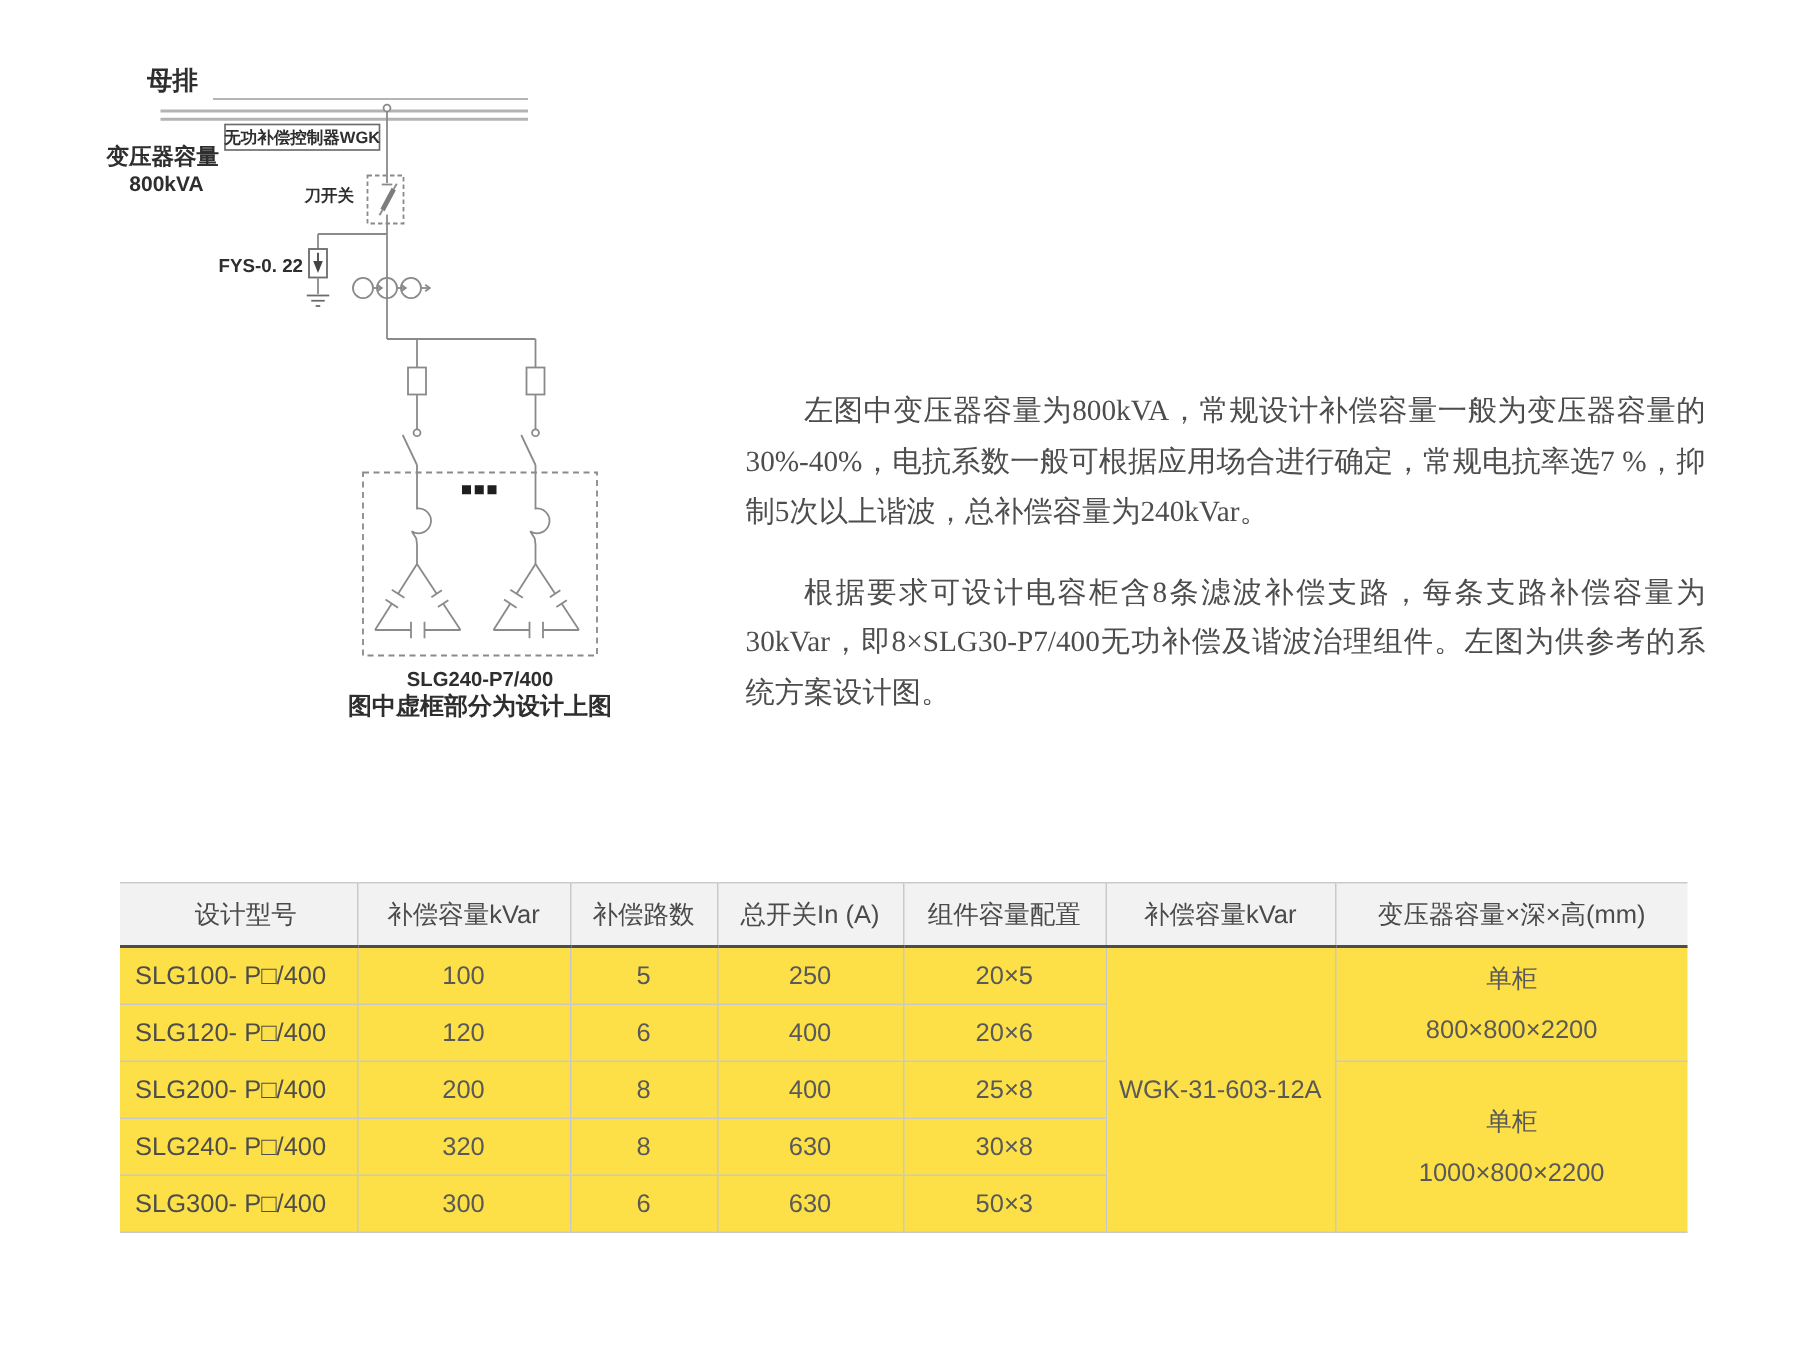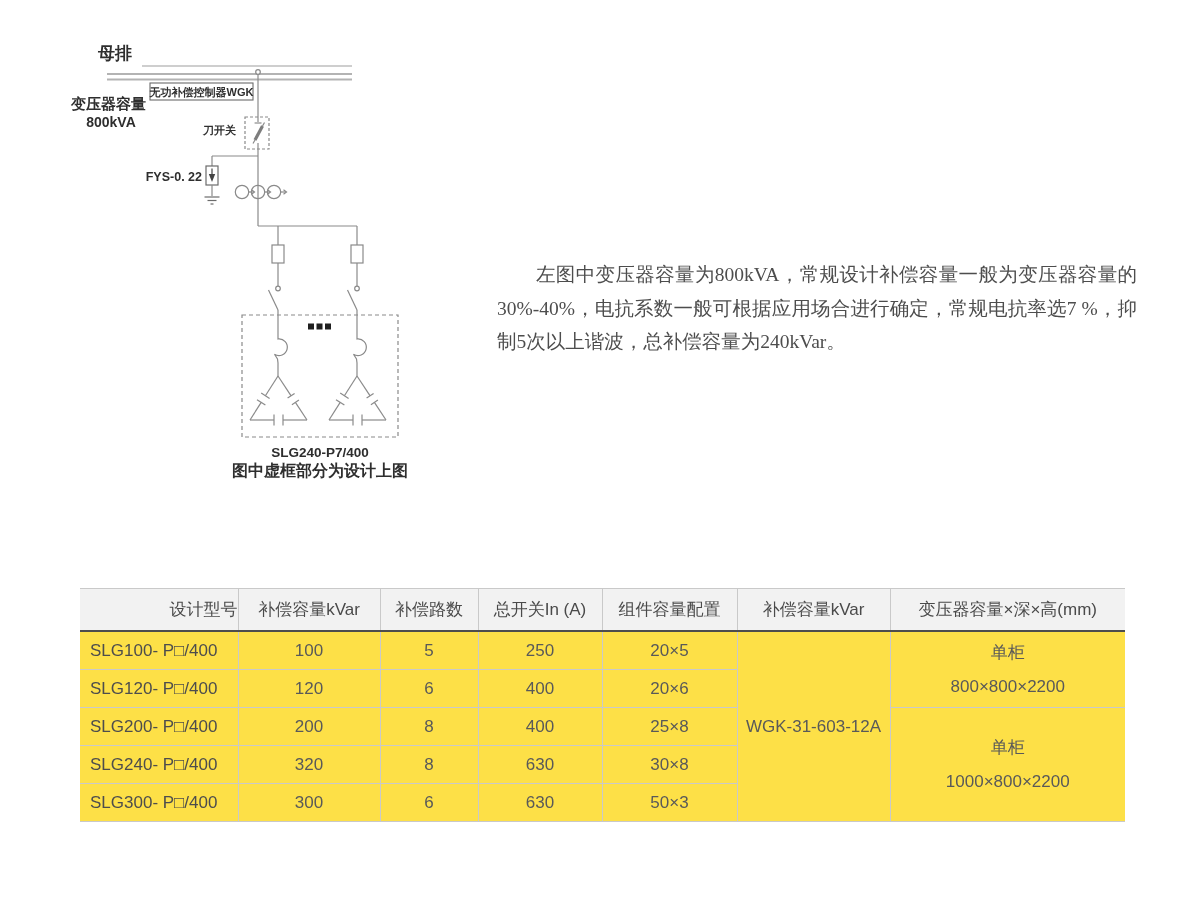--- a/index.html
+++ b/index.html
@@ -18,21 +18,21 @@
 
   
   table.spec{position:absolute;left:80px;top:588px;width:1045px;
              border-collapse:collapse;table-layout:fixed;
              font-size:17px;color:#595959;}
   table.spec th{background:#f2f2f2;font-weight:400;color:#4a4a4a;height:41px;
                 border:1px solid #c9c9c9;border-bottom:2px solid #4d4d4d;
                 text-align:center;padding:0;}
   table.spec td{border:1px solid #c9c9c9;height:37px;text-align:center;
                 vertical-align:middle;padding:0;background:#fde047;}
-  table.spec th:first-child{text-align:right;padding-left:10px;}
+  table.spec th:first-child{text-align:center;padding-left:10px;}
   table.spec td.model{text-align:left;padding-left:10px;color:#4d4d4d;}
   table.spec th:first-child, table.spec td:first-child{border-left:0;}
   table.spec th:last-child, table.spec tr > *:last-child{border-right:0;}
   table.spec td.cabinet div{line-height:34px;}
 </style>
 </head>
 <body>
 
 <div class="page">
 
@@ -150,20 +150,21 @@
     <text x="71" y="109" font-size="15" font-weight="600">变压器容量</text>
     <text x="111" y="127" text-anchor="middle" font-size="14" font-weight="600">800kVA</text>
     <text x="236" y="134" text-anchor="end" font-size="11" font-weight="600">刀开关</text>
     <text x="202" y="181" text-anchor="end" font-size="12.5" font-weight="600">FYS-0. 22</text>
     <text x="320" y="457" text-anchor="middle" font-size="13.5" font-weight="600">SLG240-P7/400</text>
     <text x="320" y="476" text-anchor="middle" font-size="16" font-weight="700" fill="#1a1a1a">图中虚框部分为设计上图</text>
   </svg>
 
   <div class="desc">
     <p>左图中变压器容量为800kVA，常规设计补偿容量一般为变压器容量的30%-40%，电抗系数一般可根据应用场合进行确定，常规电抗率选7 %，抑制5次以上谐波，总补偿容量为240kVar。</p>
+    <p>根据要求可设计电容柜含8条滤波补偿支路，每条支路补偿容量为30kVar，即8×SLG30-P7/400无功补偿及谐波治理组件。左图为供参考的系统方案设计图。</p>
   </div>
 
   <table class="spec">
     <colgroup>
       <col style="width:158px">
         <col style="width:142px">
         <col style="width:98px">
       <col style="width:124px">
         <col style="width:135px">
         <col style="width:153px">

